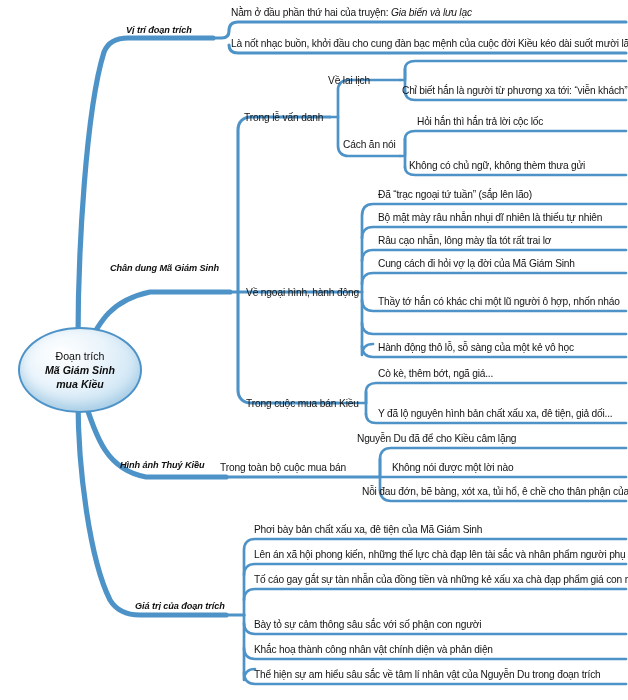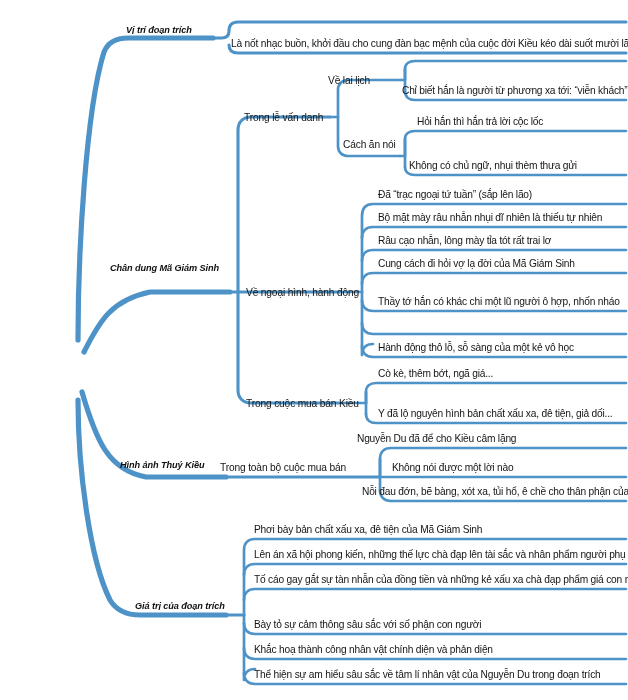--- a/index.html
+++ b/index.html
@@ -155,36 +155,45 @@
       <path stroke-width="2.7" d="M 244 615 L 244 550 C 244 543 248 539 255 539 L 626 539"></path>
       <path stroke-width="2.7" d="M 244 575 C 244 568 248 564 255 564 L 626 564"></path>
       <path stroke-width="2.7" d="M 244 600 C 244 593 248 589 255 589 L 626 589"></path>
       <path stroke-width="2.7" d="M 244 623 C 244 630 248 634 255 634 L 626 634"></path>
       <path stroke-width="2.7" d="M 244 648 C 244 655 248 659 255 659 L 626 659"></path>
       <path stroke-width="2.7" d="M 244 615 L 244 680 C 244 673 248 669 255 669"></path>
       <path stroke-width="2.7" d="M 244 673 C 244 680 248 684 255 684 L 626 684"></path>
     </g>
   </svg>
 
+  <div id="core">
+    <div class="core-shape"></div>
+    <div class="core-text">
+      <span class="core-line1">Đoạn trích</span>
+      <span class="core-line2">Mã Giám Sinh</span>
+      <span class="core-line3">mua Kiều</span>
+    </div>
+  </div>
 
   <div class="lbl branch-title" style="left:126px; top:31px;">Vị trí đoạn trích</div>
 
+  <div class="lbl leaf-text" style="left:231px; top:19px;"><span>Nằm ở đầu phần thứ hai của truyện: </span><i>Gia biến và lưu lạc</i></div>
 
   <div class="lbl leaf-text" style="left:231px; top:50px;">Là nốt nhạc buồn, khởi đầu cho cung đàn bạc mệnh của cuộc đời Kiều kéo dài suốt mười lăm năm</div>
 
   <div class="lbl branch-title" style="left:110px; top:269px;">Chân dung Mã Giám Sinh</div>
 
   <div class="lbl sub-title" style="left:244px; top:118px;">Trong lễ vấn danh</div>
 
   <div class="lbl sub-title" style="left:328px; top:81px;">Về lai lịch</div>
   <div class="lbl leaf-text" style="left:402px; top:97px;">Chỉ biết hắn là người từ phương xa tới: “viễn khách”</div>
 
   <div class="lbl sub-title" style="left:343px; top:145px;">Cách ăn nói</div>
   <div class="lbl leaf-text" style="left:417px; top:128px;">Hỏi hắn thì hắn trả lời cộc lốc</div>
-  <div class="lbl leaf-text" style="left:409px; top:172px;">Không có chủ ngữ, nhụi thèm thưa gửi</div>
+  <div class="lbl leaf-text" style="left:409px; top:172px;">Không có chủ ngữ, không thèm thưa gửi</div>
 
   <div class="lbl sub-title" style="left:246px; top:293px;">Về ngoại hình, hành động</div>
 
   <div class="lbl leaf-text" style="left:378px; top:201px;">Đã “trạc ngoại tứ tuần” (sắp lên lão)</div>
   <div class="lbl leaf-text" style="left:378px; top:224px;">Bộ mặt mày râu nhẵn nhụi dĩ nhiên là thiếu tự nhiên</div>
   <div class="lbl leaf-text" style="left:378px; top:247px;">Râu cạo nhẵn, lông mày tỉa tót rất trai lơ</div>
   <div class="lbl leaf-text" style="left:378px; top:270px;">Cung cách đi hỏi vợ lạ đời của Mã Giám Sinh</div>
   <div class="lbl leaf-text" style="left:378px; top:308px;text-align:center;">Thầy tớ hắn có khác chi một lũ người ô hợp, nhốn nháo</div>
   <div class="lbl leaf-text" style="left:378px; top:354px;">Hành động thô lỗ, sỗ sàng của một kẻ vô học</div>
 

